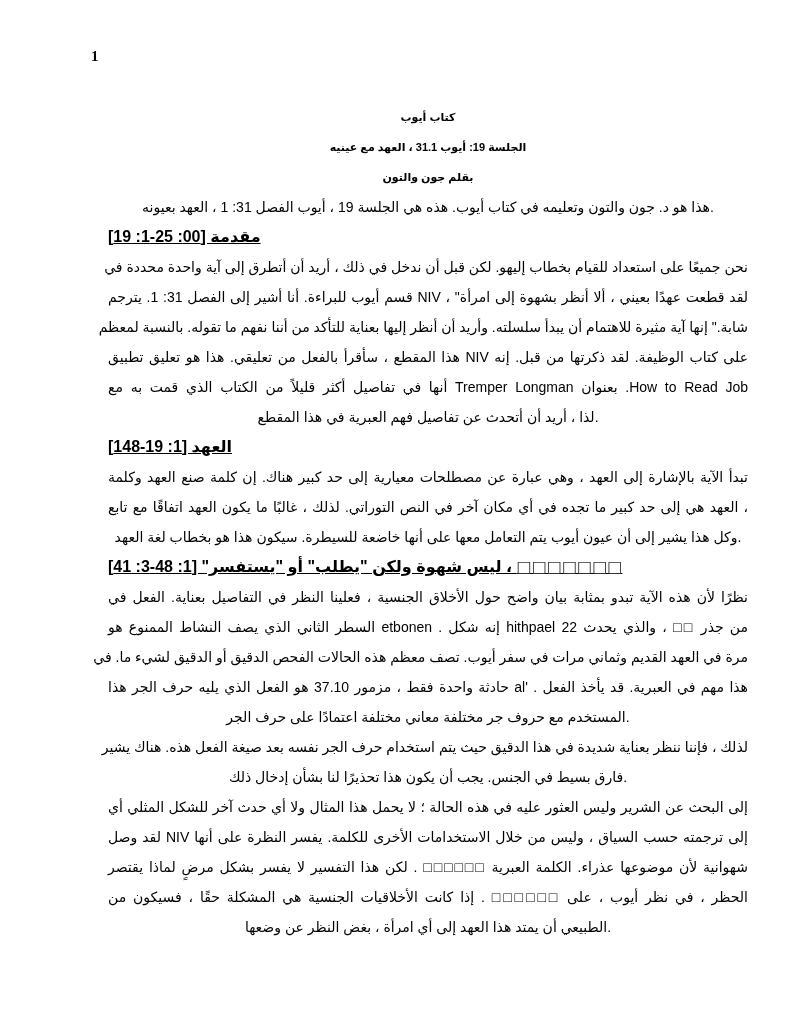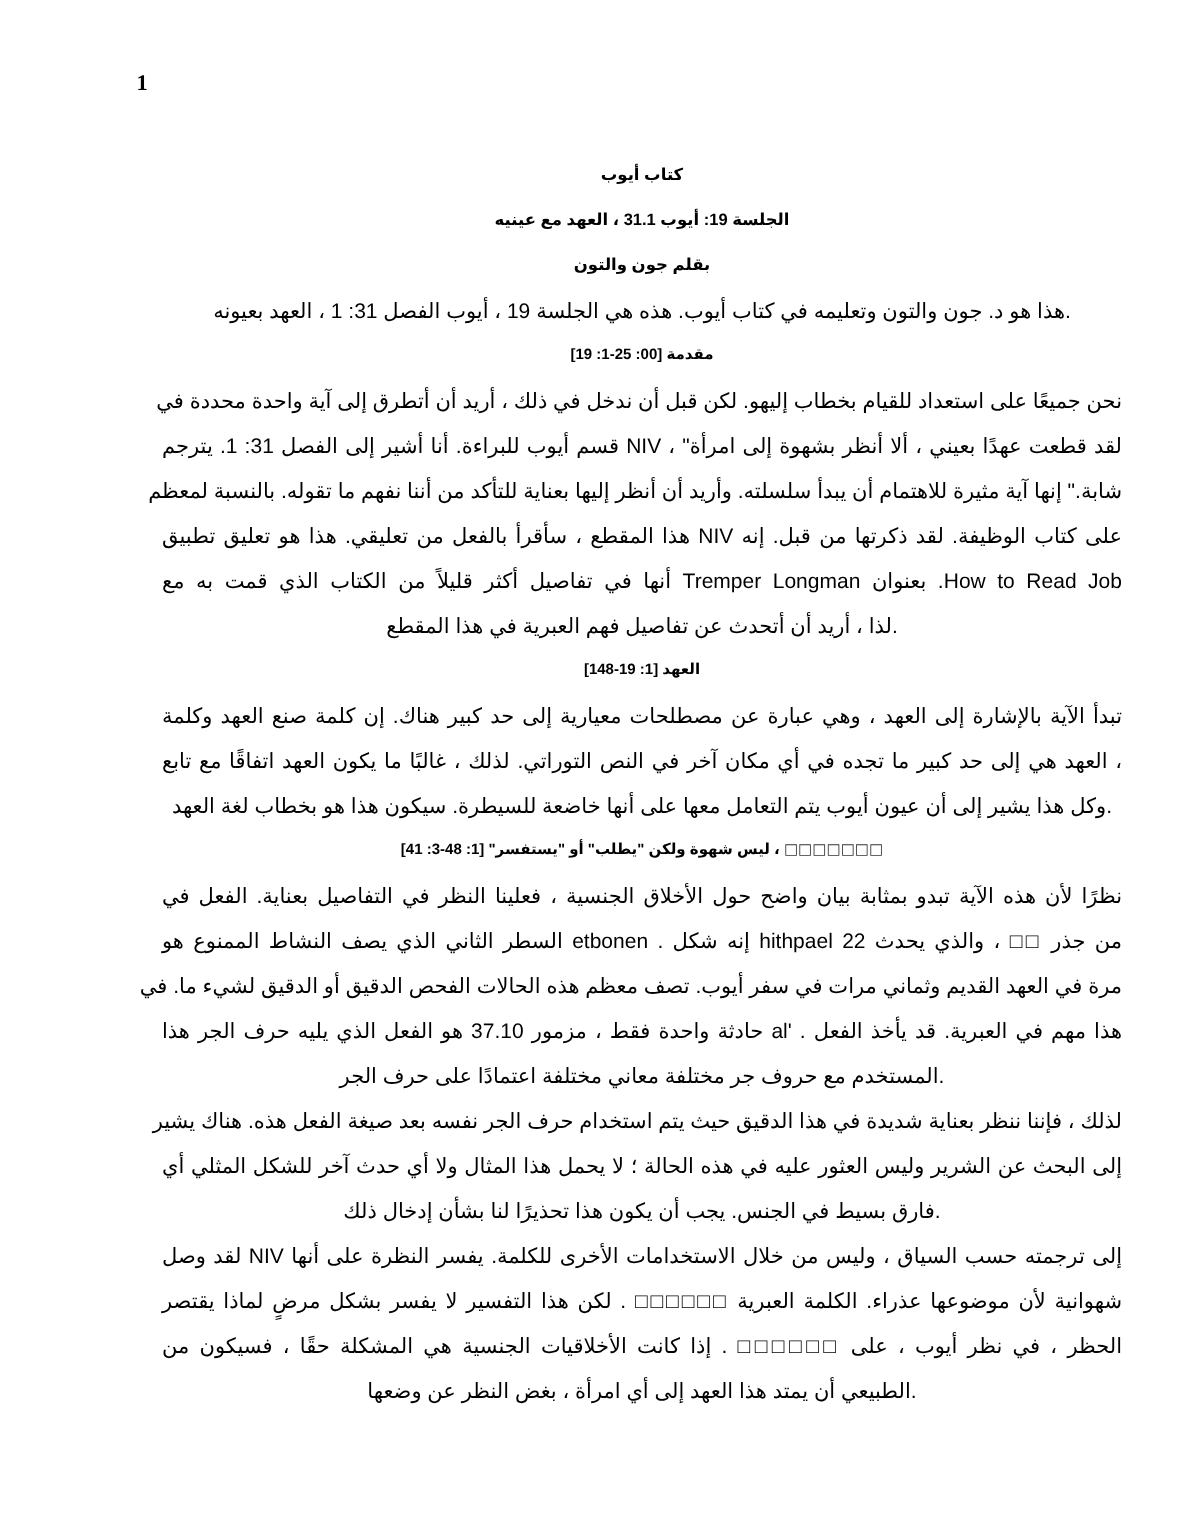--- a/index.html
+++ b/index.html
@@ -5,21 +5,21 @@
   html, body { margin: 0; padding: 0; background: #ffffff; }
   body { width: 791px; height: 1024px; position: relative; overflow: hidden;
          font-family: "Liberation Sans", "DejaVu Sans", sans-serif; color: #000; }
   .page-num { position: absolute; left: 91px; top: 48px; font-family: "Liberation Serif", serif;
               font-weight: bold; font-size: 15px; }
   .content { position: absolute; left: 108px; top: 90px; width: 640px; direction: rtl; }
   .title { text-align: center; font-weight: bold; font-size: 11px; line-height: 30px; margin: 0; }
   .t1 { margin-top: 12px; }
   .line { font-size: 14px; line-height: 30px; margin: 0; white-space: nowrap; text-align: center; }
   .line.justify { text-align: justify; text-align-last: justify; }
-  .heading { font-weight: bold; font-size: 10px; line-height: 30px; margin: 0; text-align: center; }
+  .heading { font-weight: bold; font-size: 16px; line-height: 30px; margin: 0; text-align: left; text-decoration: underline; }
   .box { font-family: "DejaVu Sans", sans-serif; letter-spacing: 1px; color: #333; font-weight: normal; }
 </style>
 </head>
 <body>
 
 <div class="page-num">1</div>
 
 <div class="content">
   <p class="title t1">كتاب أيوب</p>
   <p class="title">الجلسة 19: أيوب 31.1 ، العهد مع عينيه</p>
@@ -39,19 +39,19 @@
   <p class="line justify">، العهد هي إلى حد كبير ما تجده في أي مكان آخر في النص التوراتي. لذلك ، غالبًا ما يكون العهد اتفاقًا مع تابع</p>
   <p class="line">.وكل هذا يشير إلى أن عيون أيوب يتم التعامل معها على أنها خاضعة للسيطرة. سيكون هذا هو بخطاب لغة العهد</p>
 
   <p class="heading"><span class="box">□□□□□□□</span><span> ، ليس شهوة ولكن "يطلب" أو "يستفسر" [1: 48-3: 41]</span></p>
   <p class="line justify">نظرًا لأن هذه الآية تبدو بمثابة بيان واضح حول الأخلاق الجنسية ، فعلينا النظر في التفاصيل بعناية. الفعل في</p>
   <p class="line justify">من جذر □□ ، والذي يحدث 22 hithpael إنه شكل . etbonen السطر الثاني الذي يصف النشاط الممنوع هو</p>
   <p class="line justify">مرة في العهد القديم وثماني مرات في سفر أيوب. تصف معظم هذه الحالات الفحص الدقيق أو الدقيق لشيء ما. في</p>
   <p class="line justify">هذا مهم في العبرية. قد يأخذ الفعل . 'al حادثة واحدة فقط ، مزمور 37.10 هو الفعل الذي يليه حرف الجر هذا</p>
   <p class="line">.المستخدم مع حروف جر مختلفة معاني مختلفة اعتمادًا على حرف الجر</p>
   <p class="line justify">لذلك ، فإننا ننظر بعناية شديدة في هذا الدقيق حيث يتم استخدام حرف الجر نفسه بعد صيغة الفعل هذه. هناك يشير</p>
+  <p class="line">.فارق بسيط في الجنس. يجب أن يكون هذا تحذيرًا لنا بشأن إدخال ذلك</p>
   <p class="line justify">إلى البحث عن الشرير وليس العثور عليه في هذه الحالة ؛ لا يحمل هذا المثال ولا أي حدث آخر للشكل المثلي أي</p>
-  <p class="line">.فارق بسيط في الجنس. يجب أن يكون هذا تحذيرًا لنا بشأن إدخال ذلك</p>
   <p class="line justify">إلى ترجمته حسب السياق ، وليس من خلال الاستخدامات الأخرى للكلمة. يفسر النظرة على أنها NIV لقد وصل</p>
   <p class="line justify">شهوانية لأن موضوعها عذراء. الكلمة العبرية □□□□□□ . لكن هذا التفسير لا يفسر بشكل مرضٍ لماذا يقتصر</p>
   <p class="line justify">الحظر ، في نظر أيوب ، على □□□□□□ . إذا كانت الأخلاقيات الجنسية هي المشكلة حقًا ، فسيكون من</p>
   <p class="line">.الطبيعي أن يمتد هذا العهد إلى أي امرأة ، بغض النظر عن وضعها</p>
 </div>
 
 </body></html>

